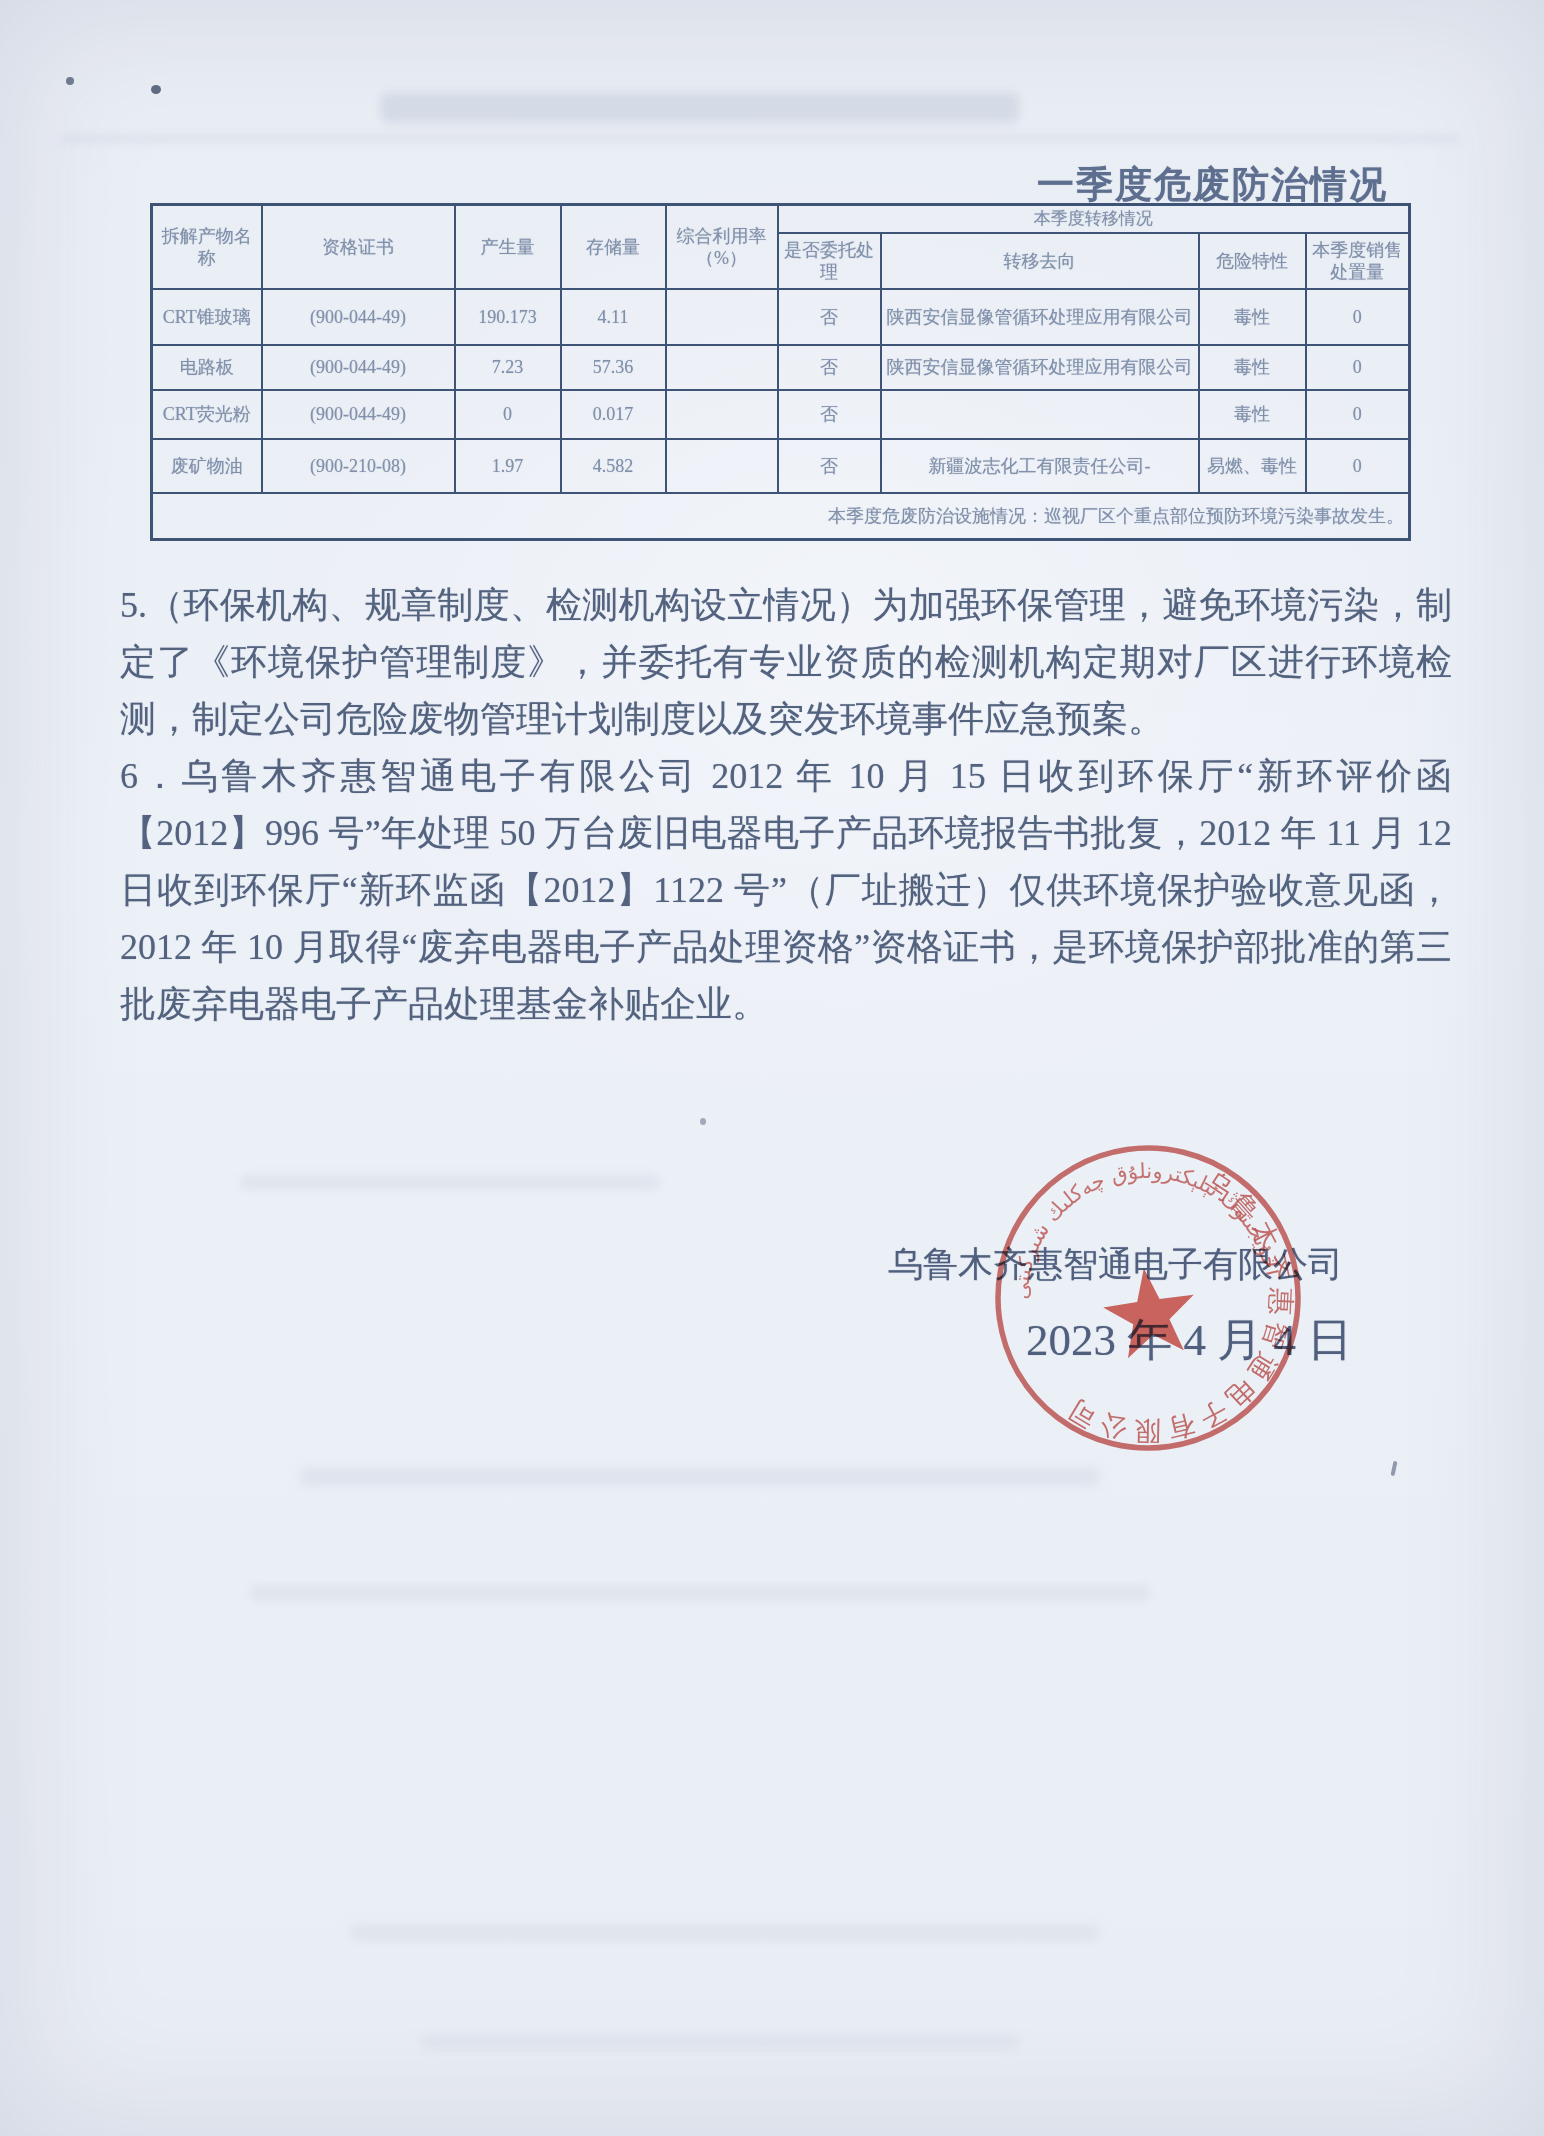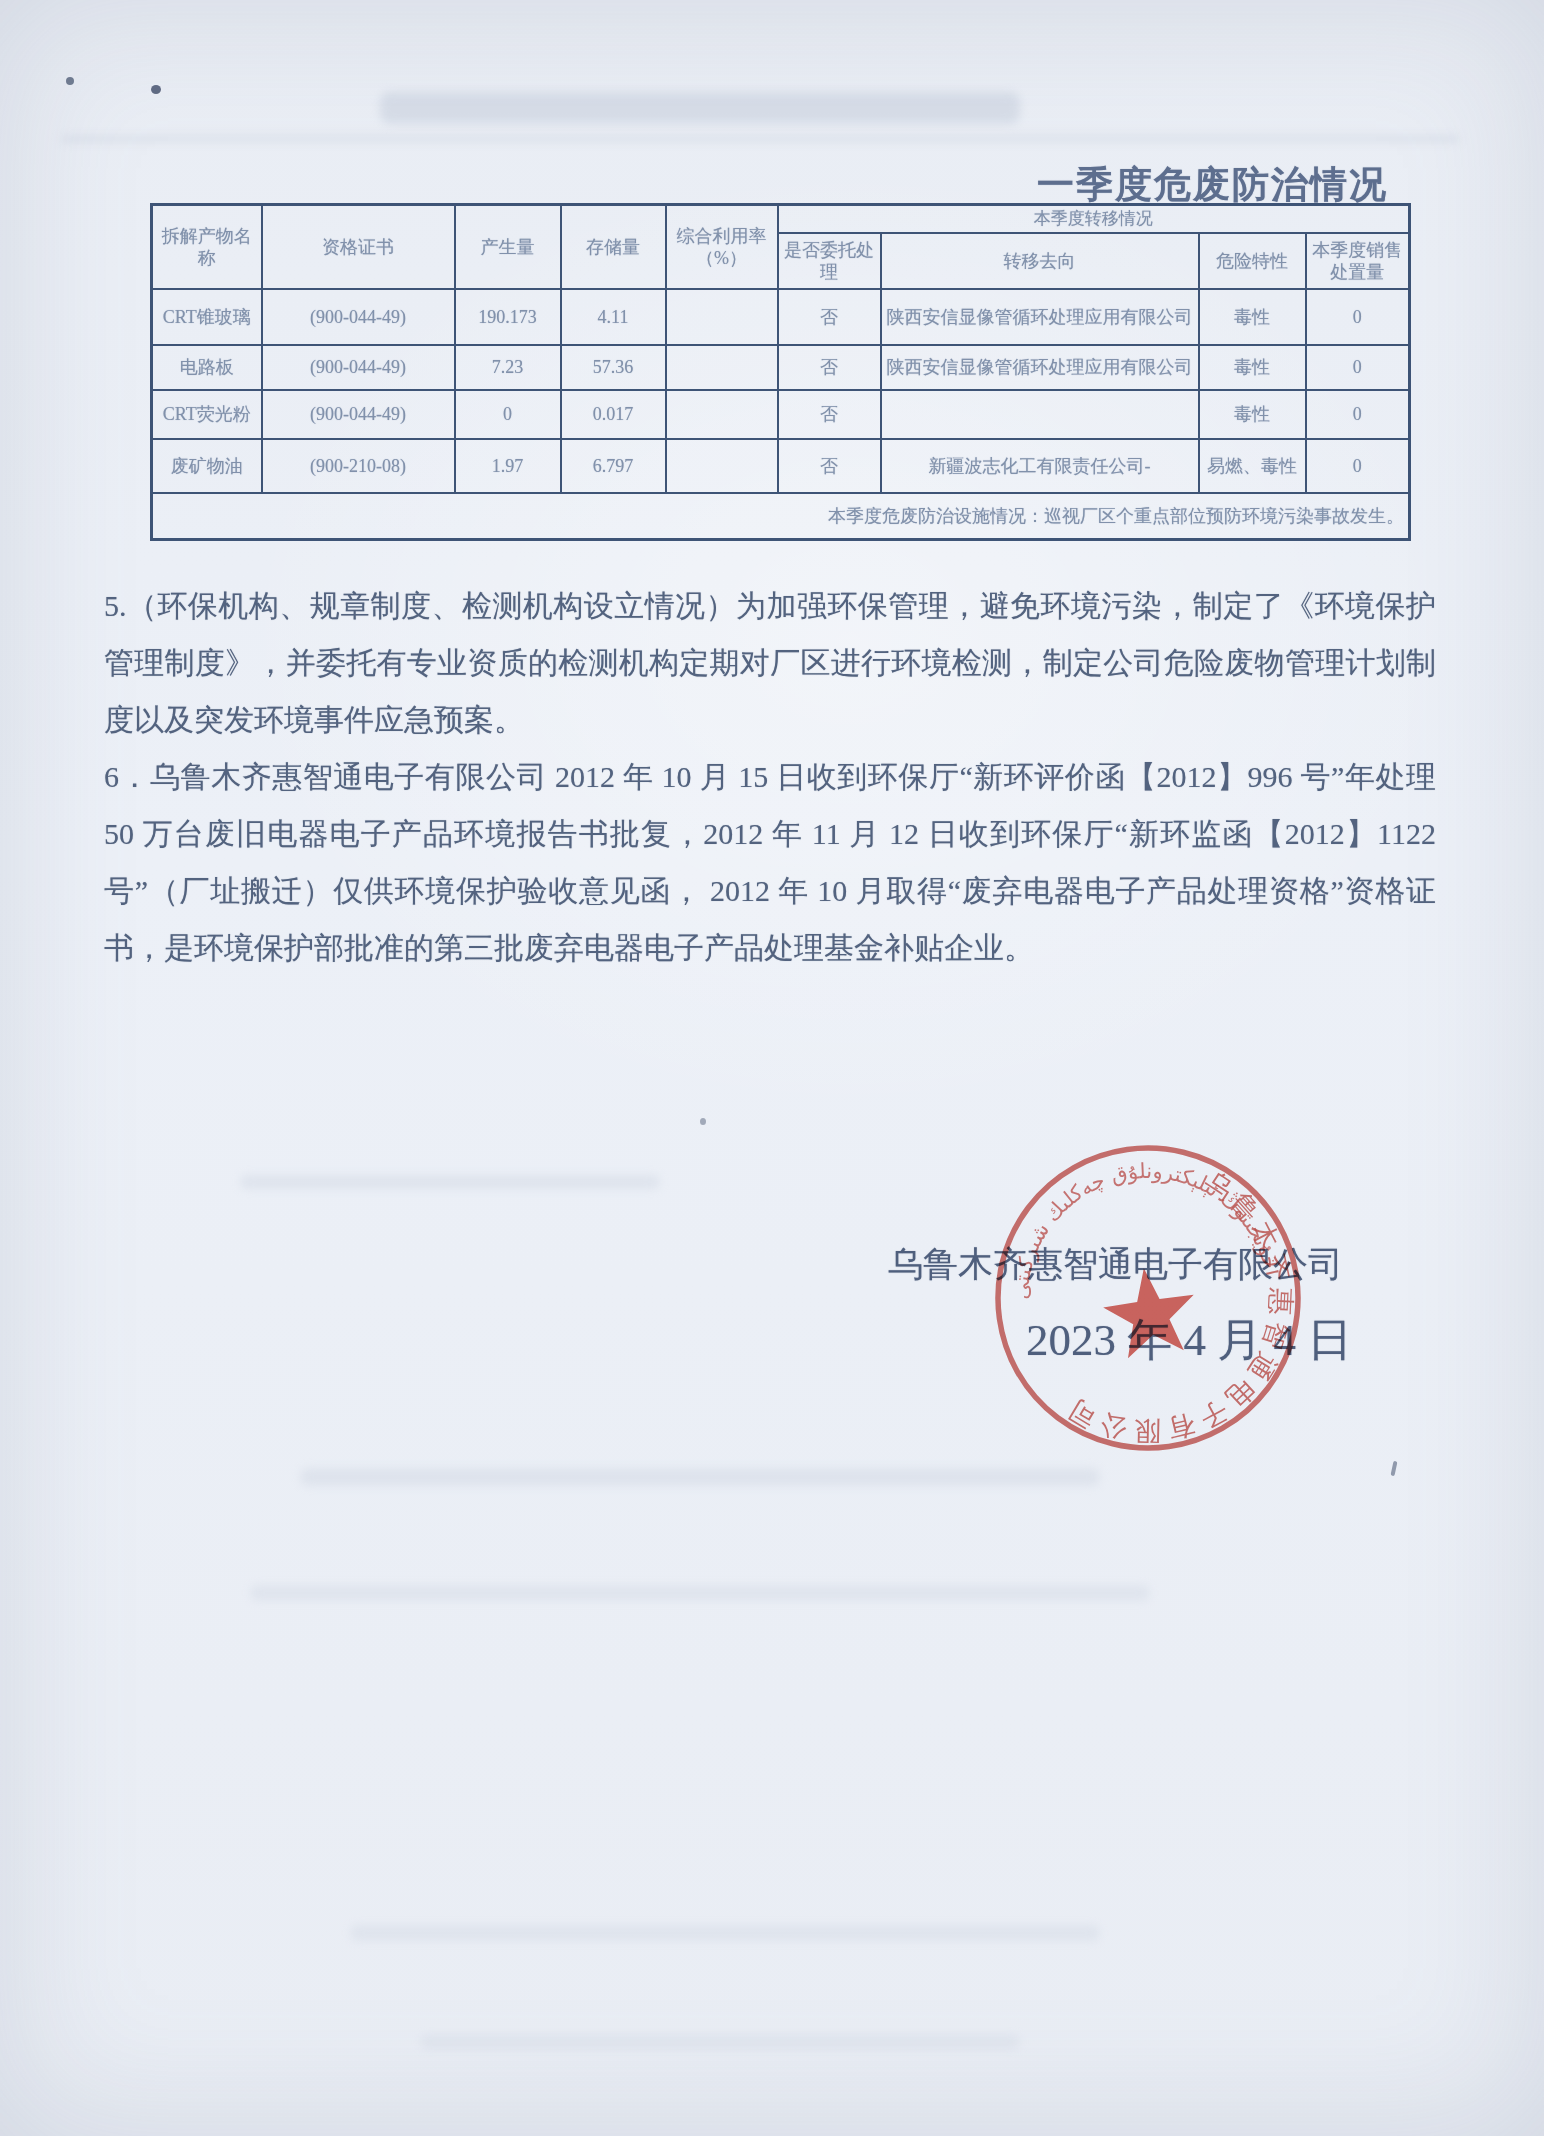--- a/index.html
+++ b/index.html
@@ -44,22 +44,22 @@
   tr.group-row th.group { height:24px; font-size:17px; }
   tr.sub-row th { height:52px; }
   tbody tr.r1 { height:56px; }
   tbody tr.r2 { height:45px; }
   tbody tr.r3 { height:49px; }
   tbody tr.r4 { height:54px; }
   tfoot td { height:42px; text-align:right; padding-left:14px; }
 
   
   .paras {
-    position:absolute; left:104px; top:577px; width:1332px;
-    font-size:30px; line-height:57px; color:#53637f;
+    position:absolute; left:120px; top:577px; width:1332px;
+    font-size:36px; line-height:57px; color:#53637f;
     text-align:justify; text-shadow:0 0 1px rgba(83,99,127,.45);
   }
   .paras p { margin:0; }
 
   
   .sig-company {
     position:absolute; left:888px; top:1241px; width:470px;
     font-size:35px; color:#4f5f7d; letter-spacing:0px; white-space:nowrap;
     text-shadow:0 0 1px rgba(79,95,125,.5);
   }
@@ -155,21 +155,21 @@
         <td></td>
         <td>否</td>
         <td></td>
         <td>毒性</td>
         <td>0</td>
       </tr>
       <tr class="r4">
         <td>废矿物油</td>
         <td>(900-210-08)</td>
         <td>1.97</td>
-        <td>6.797</td>
+        <td>4.582</td>
         <td></td>
         <td>否</td>
         <td>新疆波志化工有限责任公司-</td>
         <td>易燃、毒性</td>
         <td>0</td>
       </tr>
     </tbody>
     <tfoot>
       <tr>
         <td colspan="9">本季度危废防治设施情况：巡视厂区个重点部位预防环境污染事故发生。</td>

